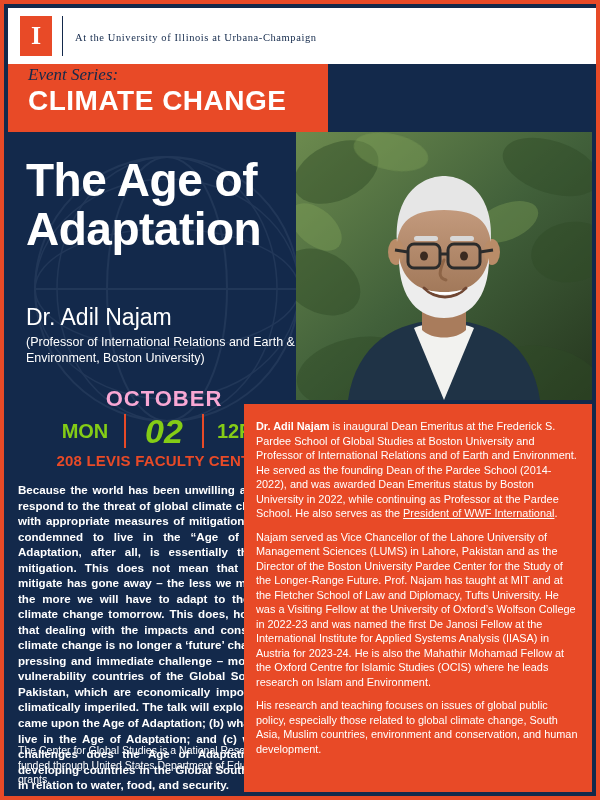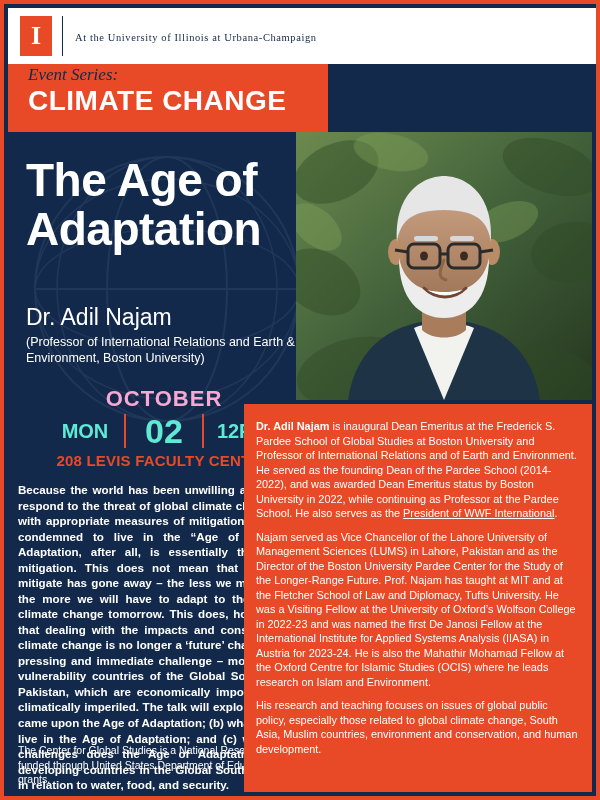--- a/index.html
+++ b/index.html
@@ -195,34 +195,35 @@
     font-size: 22px;
     font-weight: bold;
     letter-spacing: 1px;
     margin-bottom: 2px;
   }
   .date-row {
     display: flex;
     align-items: center;
     justify-content: center;
     gap: 0;
-    color: #5eead4;
+    color: #84cc16;
   }
   .date-row .day {
     font-size: 20px;
     font-weight: bold;
     width: 78px;
     text-align: center;
   }
   .date-row .num {
     font-size: 34px;
     font-weight: bold;
     width: 76px;
     text-align: center;
     line-height: 1;
+    font-style: italic;
   }
   .date-row .time {
     font-size: 20px;
     font-weight: bold;
     width: 78px;
     text-align: center;
   }
   .vline {
     width: 2px;
     height: 34px;

